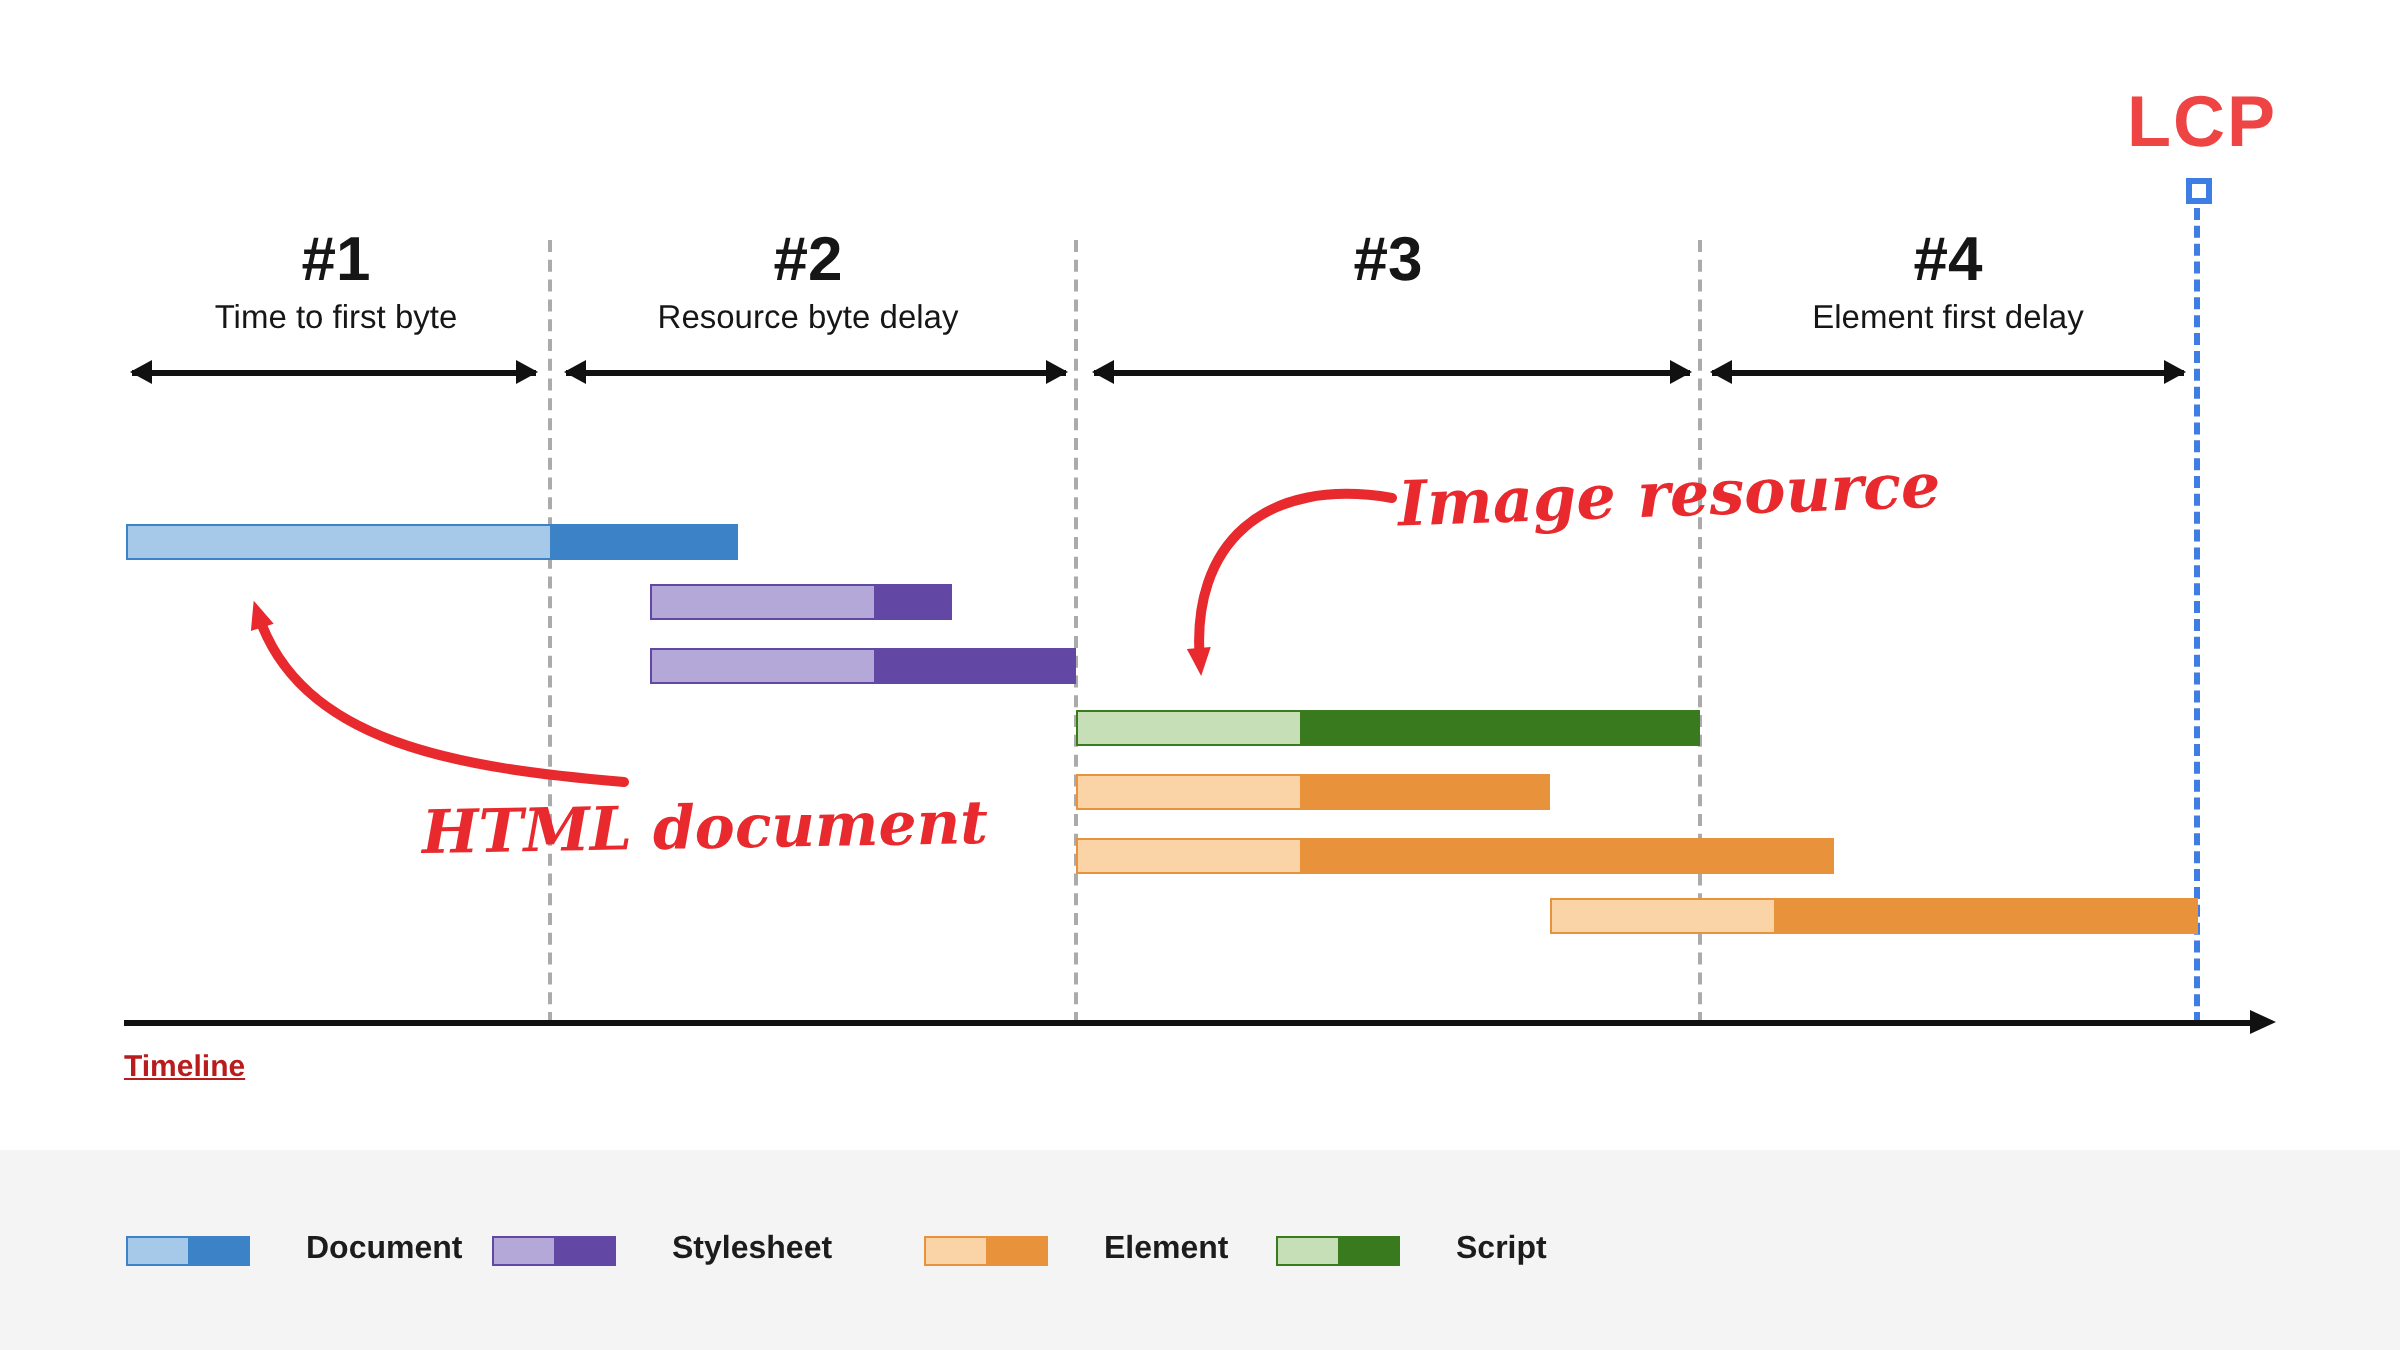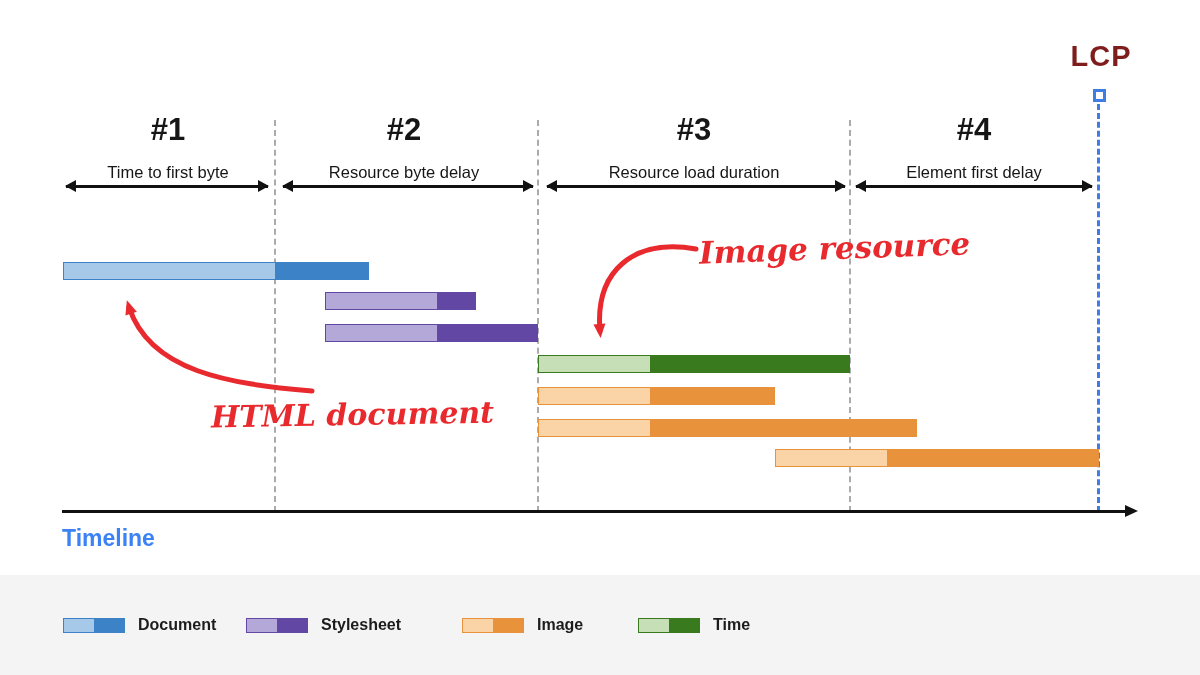--- a/index.html
+++ b/index.html
@@ -11,24 +11,24 @@
     overflow: hidden;
     font-family: "Liberation Sans", sans-serif;
     color: #111;
   }
 
   
   .lcp-label {
     position: absolute;
     left: 1101px; top: 40px;
     transform: translateX(-50%);
-    font-size: 29px;
+    font-size: 36px;
     font-weight: 800;
     letter-spacing: 1px;
-    color: #7f1d1d;
+    color: #ef4444;
   }
   .lcp-marker {
     position: absolute;
     left: 1093px; top: 89px;
     width: 7px; height: 7px;
     background: #fff;
     border: 3px solid var(--lcp_blue);
     z-index: 1;
   }
   .lcp-line {
@@ -42,21 +42,21 @@
   
   .phase {
     position: absolute;
     top: 112px;
     transform: translateX(-50%);
     text-align: center;
     white-space: nowrap;
     z-index: 3;
   }
   .phase-number { font-size: 31px; font-weight: 700; color: #161616; }
-  .phase-label  { font-size: 16.5px; font-weight: 500; color: #161616; margin-top: 15px; }
+  .phase-label  { font-size: 16.5px; font-weight: 500; color: #161616; margin-top: 2px; }
 
   .phase-arrow {
     position: absolute;
     top: 185px;
     height: 2.5px;
     background: #111;
     z-index: 3;
   }
   .phase-arrow::before, .phase-arrow::after {
     content: "";
@@ -128,39 +128,40 @@
     right: -12px; top: 50%;
     transform: translateY(-50%);
     width: 0; height: 0;
     border-top: 6.5px solid transparent;
     border-bottom: 6.5px solid transparent;
     border-left: 13px solid #111;
   }
   .timeline-label {
     position: absolute;
     left: 62px; top: 525px;
-    font-size: 23px;
+    font-size: 15px;
     font-weight: 700;
-    color: #3b82f6;
+    color: #b91c1c;
+    text-decoration: underline;
   }
 
   
   .legend-band {
     position: absolute;
     left: 0; top: 575px;
     width: 1200px; height: 100px;
     background: var(--legend_bg);
     z-index: 0;
   }
   .legend-item {
     position: absolute;
     top: 41px;
     display: flex;
     align-items: center;
-    gap: 13px;
+    gap: 28px;
   }
   .legend-swatch {
     display: flex;
     width: 62px; height: 15px;
     box-sizing: border-box;
     border: 1px solid transparent;
   }
   .legend-swatch span { flex: 1 1 50%; height: 100%; }
   .legend-label { font-size: 16px; font-weight: 700; color: #1c1c1c; }
 </style>
@@ -176,21 +177,20 @@
   <div class="phase" style="left:168px">
     <div class="phase-number">#1</div>
     <div class="phase-label">Time to first byte</div>
   </div>
   <div class="phase" style="left:404px">
     <div class="phase-number">#2</div>
     <div class="phase-label">Resource byte delay</div>
   </div>
   <div class="phase" style="left:694px">
     <div class="phase-number">#3</div>
-    <div class="phase-label">Resource load duration</div>
   </div>
   <div class="phase" style="left:974px">
     <div class="phase-number">#4</div>
     <div class="phase-label">Element first delay</div>
   </div>
 
   <div class="phase-arrow" style="left:66px;width:202px"></div>
   <div class="phase-arrow" style="left:283px;width:250px"></div>
   <div class="phase-arrow" style="left:547px;width:298px"></div>
   <div class="phase-arrow" style="left:856px;width:236px"></div>
@@ -251,24 +251,24 @@
           <span class="sw-light" style="background: rgb(179, 168, 215);"></span>
           <span class="sw-dark" style="background: rgb(98, 71, 165);"></span>
         </div>
       <div class="legend-label">Stylesheet</div>
     </div>
     <div class="legend-item" style="left:462px">
       <div class="legend-swatch" style="border-color: rgb(232, 146, 60);">
           <span class="sw-light" style="background: rgb(250, 211, 166);"></span>
           <span class="sw-dark" style="background: rgb(232, 146, 60);"></span>
         </div>
-      <div class="legend-label">Image</div>
+      <div class="legend-label">Element</div>
     </div>
     <div class="legend-item" style="left:638px">
       <div class="legend-swatch" style="border-color: rgb(58, 122, 31);">
           <span class="sw-light" style="background: rgb(199, 223, 182);"></span>
           <span class="sw-dark" style="background: rgb(58, 122, 31);"></span>
         </div>
-      <div class="legend-label">Time</div>
+      <div class="legend-label">Script</div>
     </div>
   </div>
 
 </div>
 
 </body></html>

